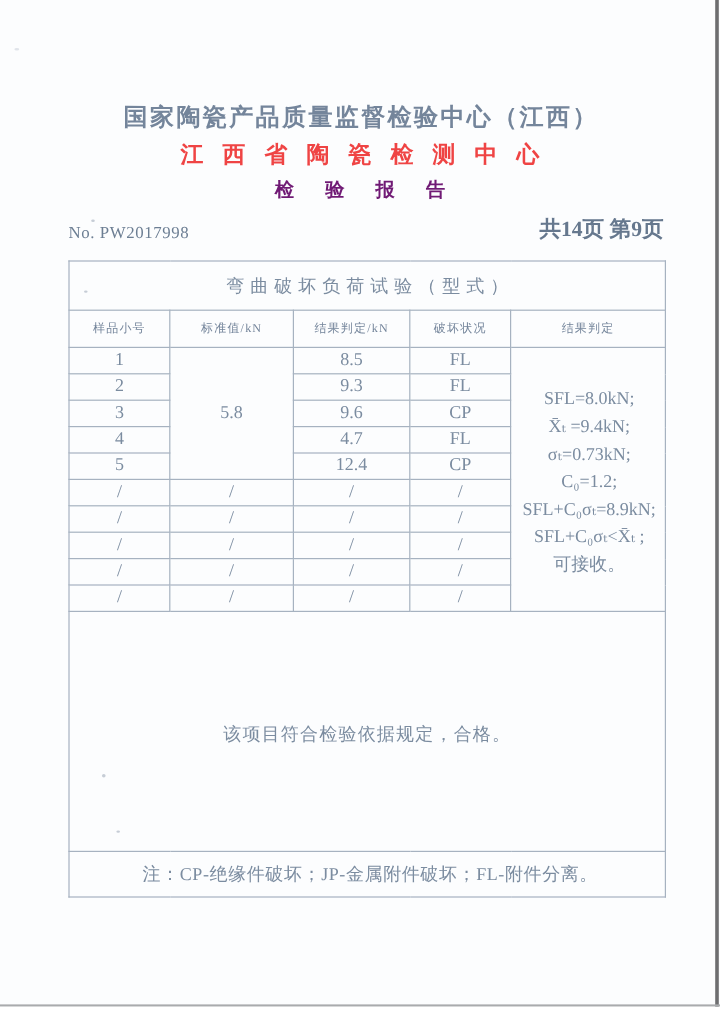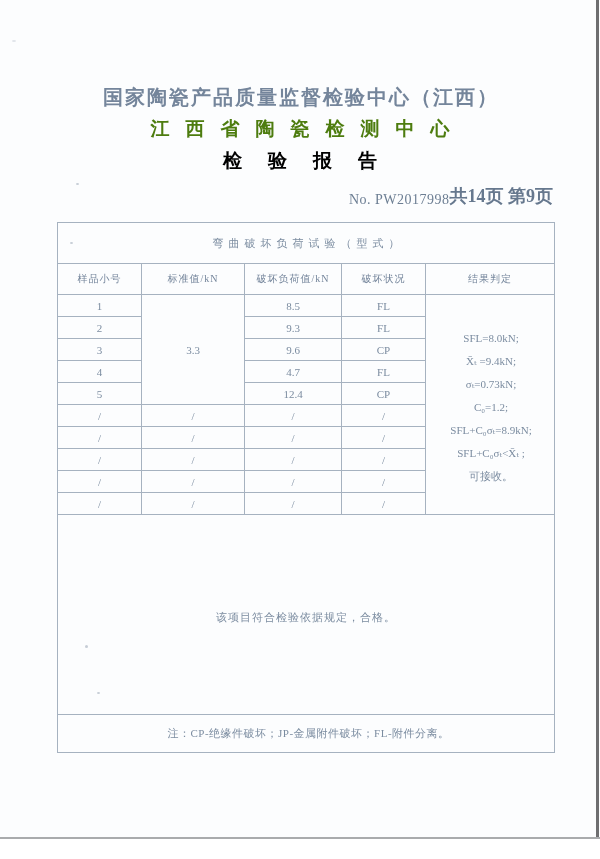--- a/index.html
+++ b/index.html
@@ -14,34 +14,34 @@
   .edge-bottom { position:absolute; left:0; bottom:0; width:600px; height:2px; background:#a9abad; }
   .speck { position:absolute; background:rgba(110,125,150,0.38); border-radius:50%; }
   .sp1 { left:76px; top:183px; width:3px; height:2px; }
   .sp2 { left:70px; top:242px; width:3px; height:2px; }
   .sp3 { left:85px; top:645px; width:3px; height:3px; }
   .sp4 { left:97px; top:692px; width:3px; height:2px; }
   .sp5 { left:12px; top:40px; width:4px; height:2px; opacity:.5; }
 
   .header { padding-top:84px; text-align:center; }
   .org1 { font-size:20px; font-weight:600; letter-spacing:2px; text-indent:2px; color:#74859b; }
-  .org2 { margin-top:5px; font-size:19px; font-weight:600; letter-spacing:16px; text-indent:16px; color:#4d7c0f; }
-  .doc-title { margin-top:6px; font-size:19px; font-weight:600; letter-spacing:26px; text-indent:26px; color:#000000; }
+  .org2 { margin-top:5px; font-size:19px; font-weight:600; letter-spacing:16px; text-indent:16px; color:#ef4444; }
+  .doc-title { margin-top:6px; font-size:16px; font-weight:600; letter-spacing:26px; text-indent:26px; color:#701a75; }
 
-  .meta { margin:10px 47px 0 57px; width:496px; display:flex; justify-content:flex-end; align-items:flex-end; }
+  .meta { margin:10px 47px 0 57px; width:496px; display:flex; justify-content:space-between; align-items:flex-end; }
   .report-no { font-size:14px; letter-spacing:0.5px; color:#6c7e93; }
   .page-info { font-size:18px; font-weight:bold; color:#66788e; }
 
   table.report {
     margin:14px 0 0 57px; width:497px;
     border-collapse:collapse; table-layout:fixed;
   }
   table.report td {
     border:1px solid #a6b2c0; text-align:center; vertical-align:middle;
-    font-size:11px; color:#7b8ca0; overflow:hidden;
+    font-size:15px; color:#7b8ca0; overflow:hidden;
   }
   td.tbl-title { height:41px; font-size:15px; letter-spacing:5px; text-indent:5px; color:#73849a; }
   tr.hdr td { height:31px; font-size:10px; letter-spacing:1px; color:#73849a; }
   tr.data td { height:22px; }
   td.slash { color:#93a2b4; font-size:13px; }
   td.result {
     text-align:left; vertical-align:top; padding:5px 2px 0 4px;
     font-size:12.5px; line-height:23px; letter-spacing:0; white-space:nowrap; color:#7b8ca0;
   }
   td.conclusion {
@@ -84,28 +84,28 @@
         <col style="width:84px">
         <col style="width:129px">
     </colgroup>
     <tbody>
       <tr>
         <td class="tbl-title" colspan="5">弯曲破坏负荷试验（型式）</td>
       </tr>
       <tr class="hdr">
         <td>样品小号</td>
         <td>标准值/kN</td>
-        <td>破坏负荷值/kN</td>
+        <td>结果判定/kN</td>
         <td>破坏状况</td>
         <td>结果判定</td>
       </tr>
 
       <tr class="data">
         <td>1</td>
-        <td rowspan="5">3.3</td>
+        <td rowspan="5">5.8</td>
         <td>8.5</td>
         <td>FL</td>
         <td rowspan="10" class="result">
           <div>SFL=8.0kN;</div>
           <div>X̄ₜ =9.4kN;</div>
           <div>σₜ=0.73kN;</div>
           <div>C₀=1.2;</div>
           <div>SFL+C₀σₜ=8.9kN;</div>
           <div>SFL+C₀σₜ&lt;X̄ₜ ;</div>
           <div>可接收。</div>

